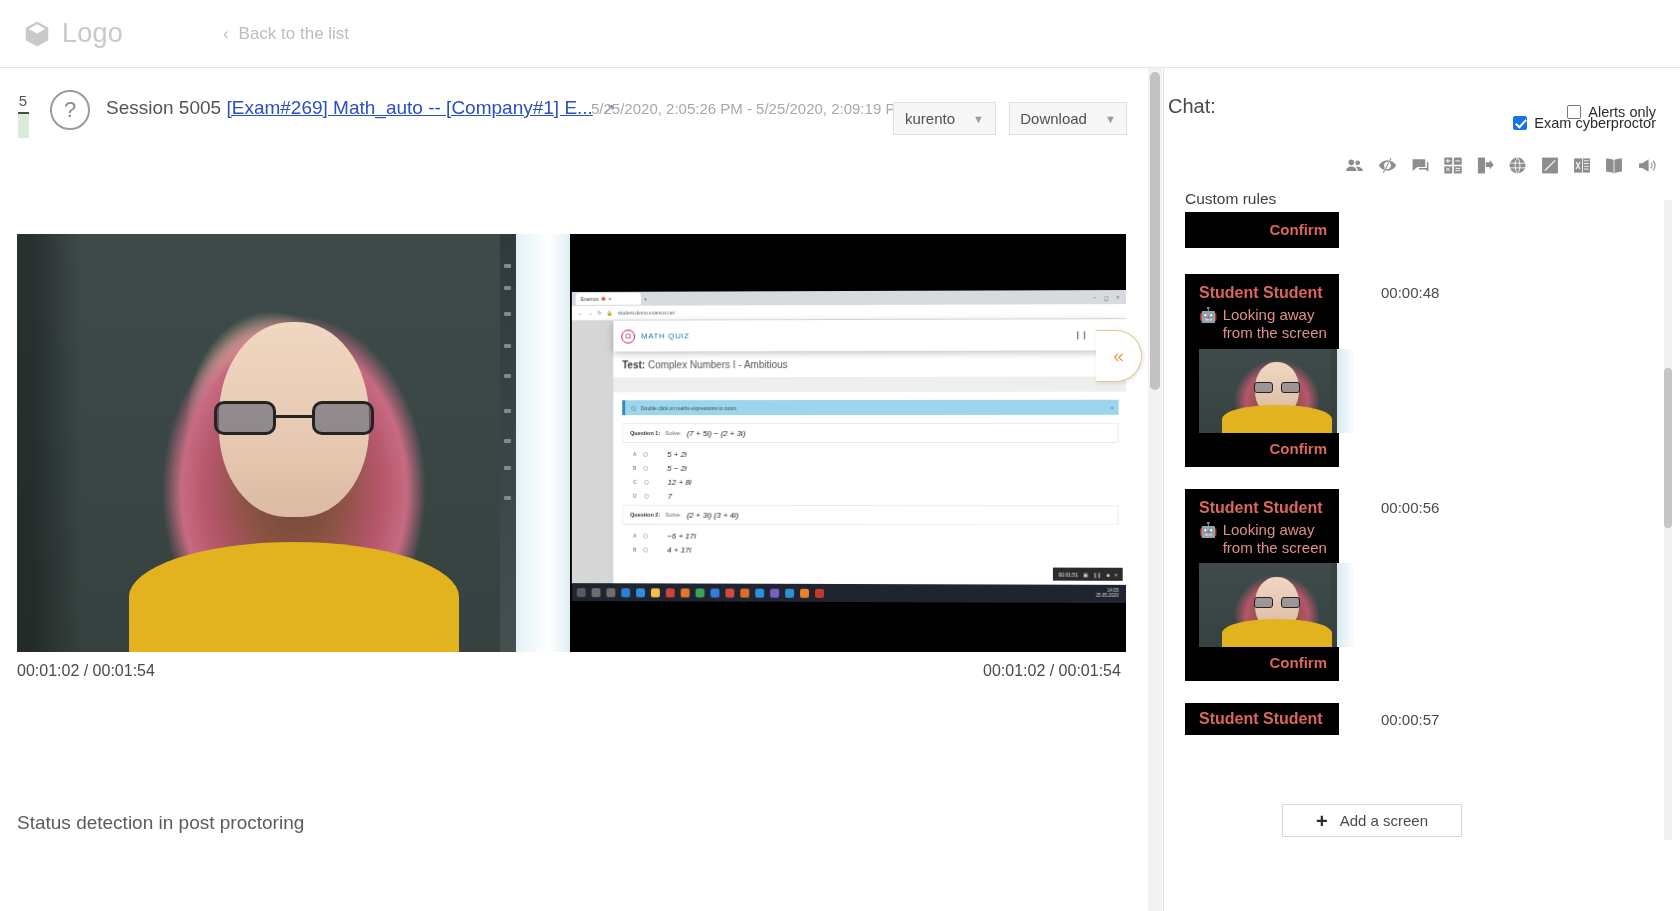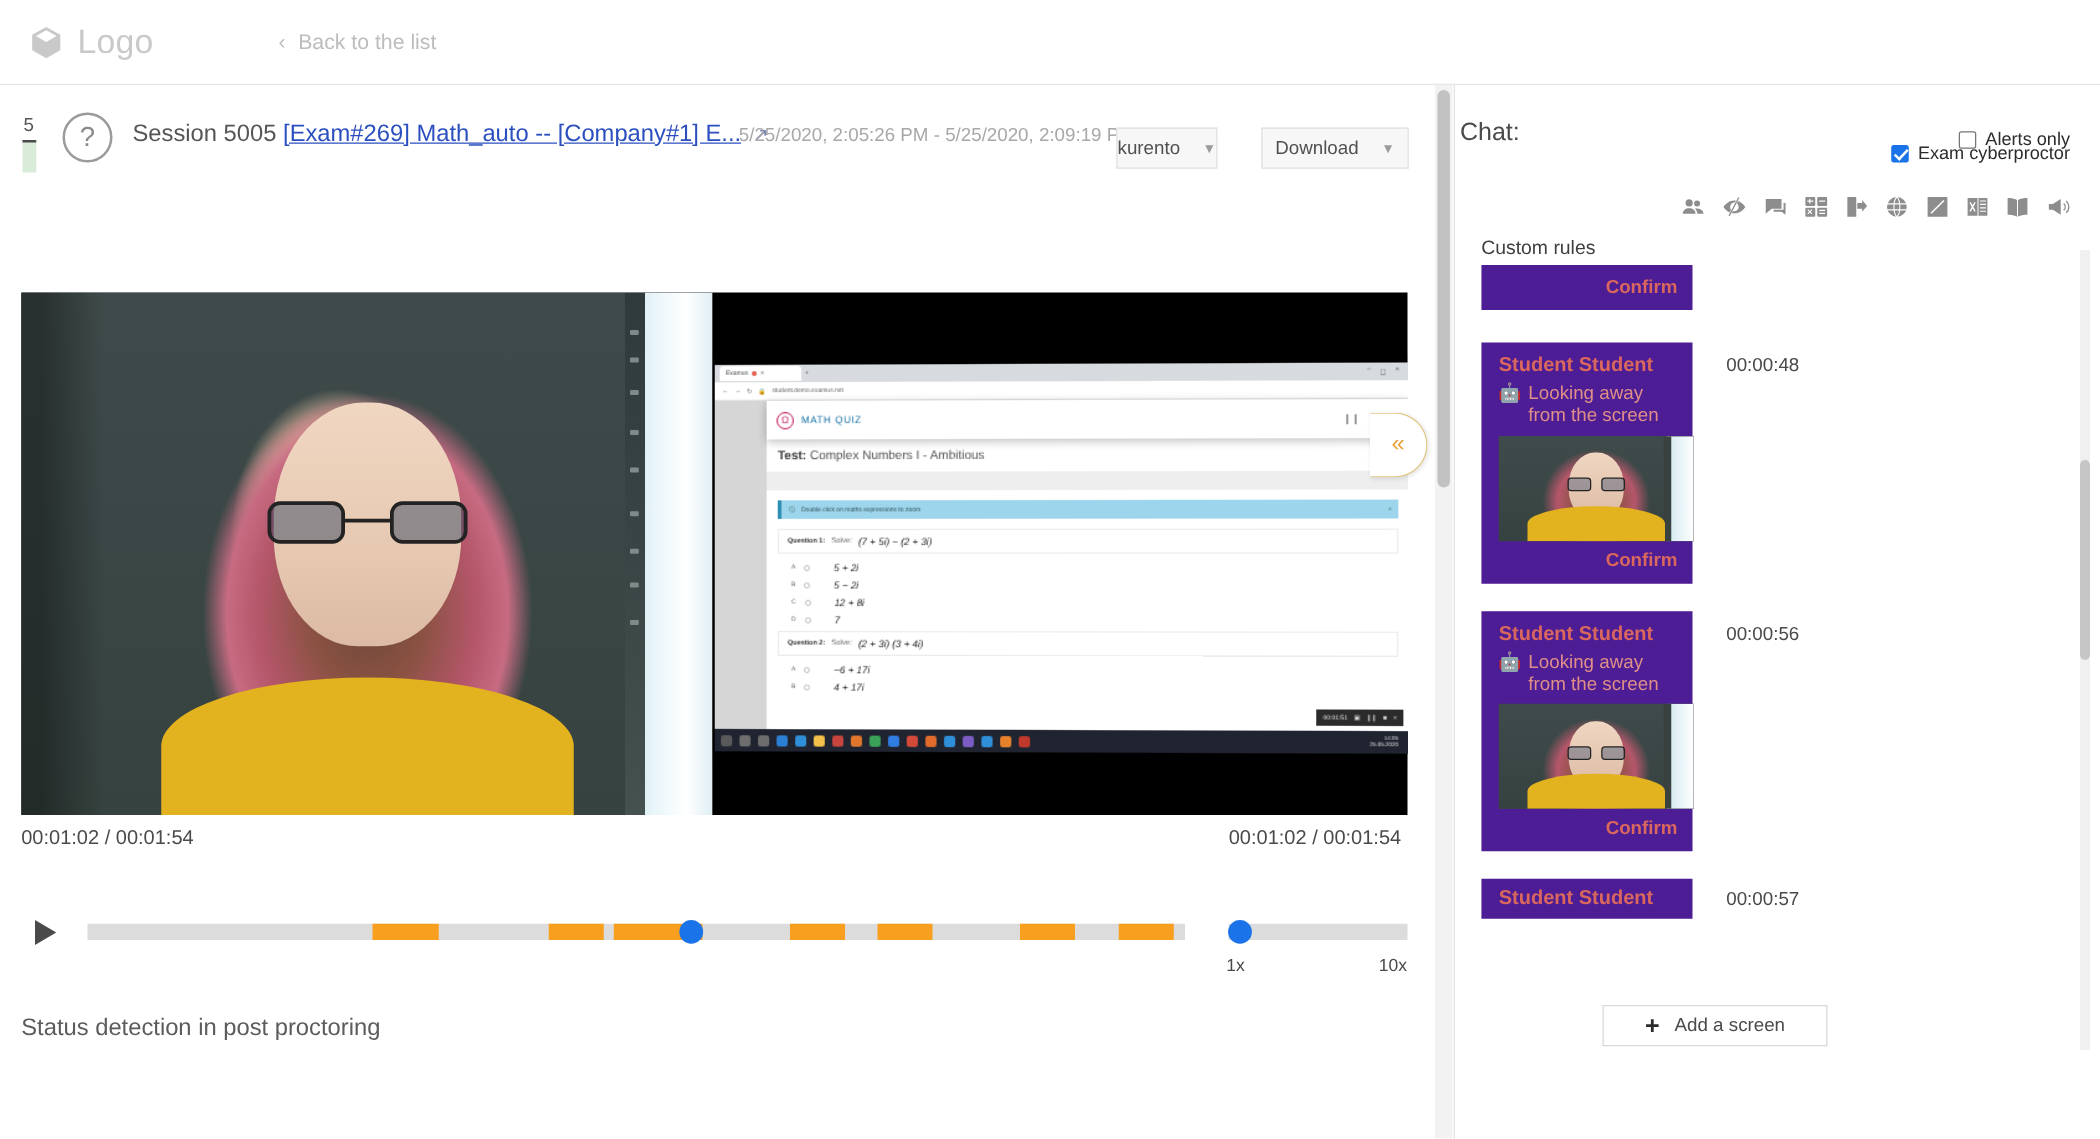--- a/index.html
+++ b/index.html
@@ -73,21 +73,21 @@
 
   .time-range {
     position: absolute; left: 591px; top: 100px;
     font-size: 15px; color: #a8a8a8; white-space: nowrap;
   }
   .dd {
     position: absolute; height: 33px; border: 1px solid #e0e0e0; background: #f7f7f7;
     display: flex; align-items: center; justify-content: center; gap: 18px;
     font-size: 15px; color: #505050; cursor: pointer; padding: 0 14px;
   }
-  .dd.kurento { left: 893px; top: 102px; width: 81px; }
+  .dd.kurento { left: 893px; top: 102px; width: 103px; }
   .dd.download { left: 1009px; top: 102px; width: 118px; }
   .caret { color: #9b9b9b; font-size: 11px; }
 
   
   .videos {
     position: absolute; left: 17px; top: 234px; width: 1109px; height: 418px;
     display: flex;
   }
   .vid { height: 418px; position: relative; overflow: hidden; }
   .vid-web { width: 553px; background: #2a3038; }
@@ -291,21 +291,21 @@
     position: absolute; right: 22px; top: 88px; display: flex; gap: 12px; align-items: center;
   }
   .ricon { color: #8d8d8d; cursor: pointer; display: block; }
   .custom-rules { position: absolute; left: 21px; top: 122px; font-size: 15.5px; color: #3f3f3f; }
 
   .chat-list {
     position: absolute; left: 21px; top: 144px; width: 455px; height: 640px; overflow: hidden;
   }
   .msg-block { position: relative; margin-bottom: 22px; }
   .bubble {
-    width: 169px; background: #4c1d95; position: relative; padding: 10px 12px 10px 14px;
+    width: 154px; background: #000000; position: relative; padding: 10px 12px 10px 14px;
   }
   .bubble:before {
     content: ""; position: absolute; left: -7px; top: 14px;
     border-top: 7px solid transparent; border-bottom: 7px solid transparent;
     border-right: 7px solid #fbd8d4;
   }
   .bub-name { font-size: 16px; font-weight: bold; color: #d9675e; }
   .bub-reason {
     font-size: 15px; color: #e08f88; margin-top: 4px; line-height: 1.22;
     display: flex; gap: 5px;
@@ -572,38 +572,20 @@
     </div>
   </div>
 
   <div class="collapse-btn">
     <span>«</span>
   </div>
 
   <div class="time-left">00:01:02 / 00:01:54</div>
   <div class="time-right">00:01:02 / 00:01:54</div>
 
-  <div class="controls">
-    <div class="play-btn"></div>
-    <div class="seek" id="seek">
-        <div class="seg" style="left: 94%; width: 5%;"></div>
-        <div class="seg" style="left: 85%; width: 5%;"></div>
-        <div class="seg" style="left: 72%; width: 5%;"></div>
-        <div class="seg" style="left: 64%; width: 5%;"></div>
-        <div class="seg" style="left: 48%; width: 8%;"></div>
-        <div class="seg" style="left: 42%; width: 5%;"></div>
-        <div class="seg" style="left: 26%; width: 6%;"></div>
-      <div class="playhead" id="playhead" style="left: 55%;"></div>
-    </div>
-    <div class="speed">
-      <div class="speed-knob" id="speedknob" style="left: 6%;"></div>
-    </div>
-    <div class="speed-min">1x</div>
-    <div class="speed-max">10x</div>
-  </div>
 
   <div class="status-title">Status detection in post proctoring</div>
 
   <div class="main-scroll-track"></div>
   <div class="main-scroll-thumb"></div>
   <div class="panel-divider"></div>
 
   <div class="chat">
     <div class="chat-title">Chat:</div>
 

